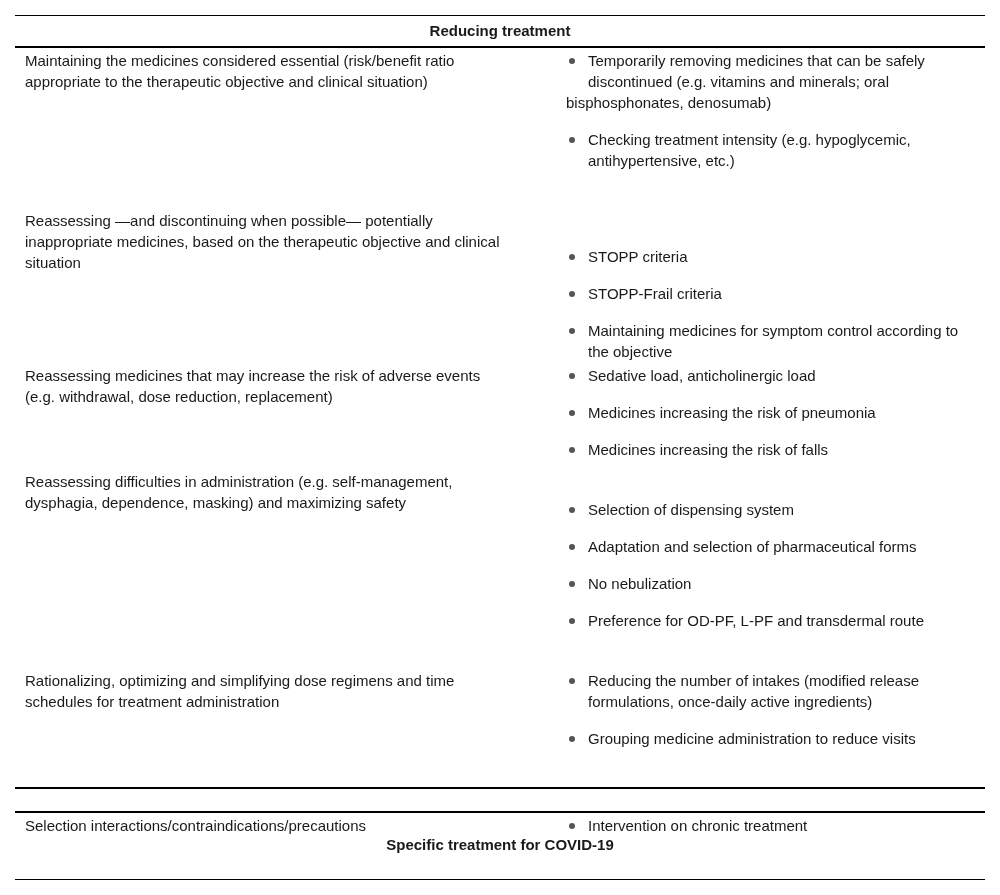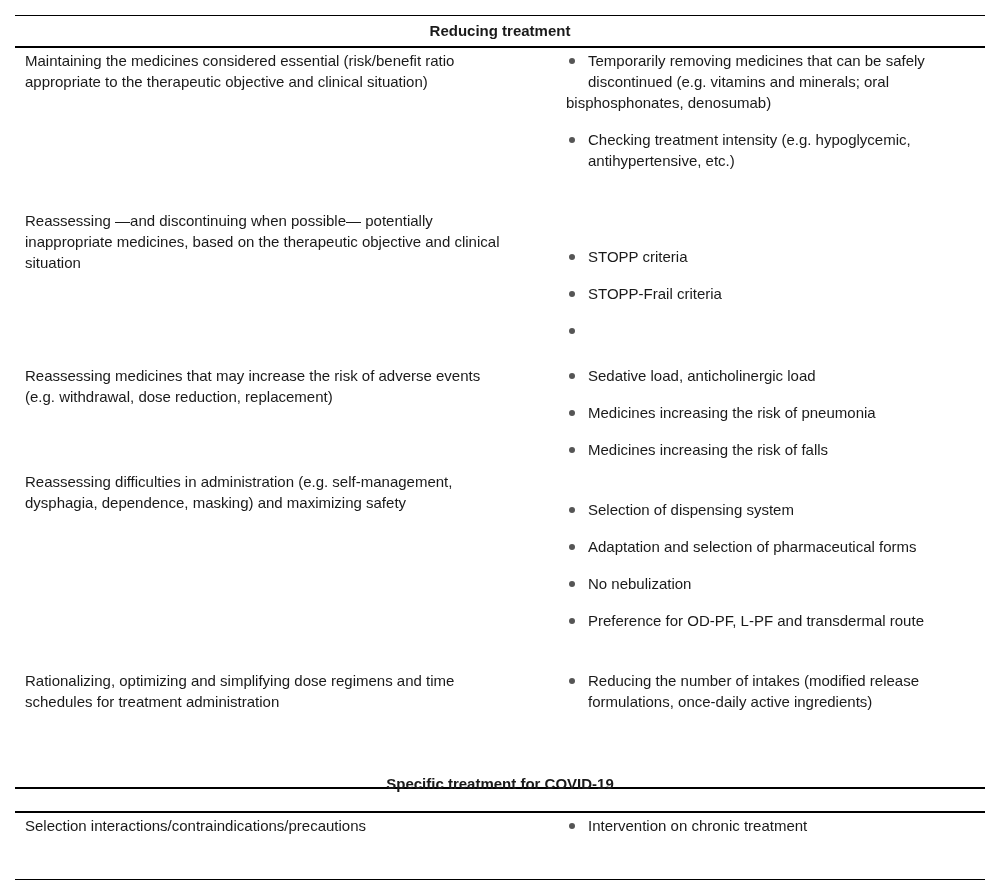--- a/index.html
+++ b/index.html
@@ -41,20 +41,21 @@
     <div class="bullet-item">
       <span class="bullet"></span>
       <span>STOPP criteria</span>
     </div>
     <div class="bullet-item">
       <span class="bullet"></span>
       <span>STOPP-Frail criteria</span>
     </div>
     <div class="bullet-item">
       <span class="bullet"></span>
+      <span>Maintaining medicines for symptom control according to the objective</span>
     </div>
   </div>
 
   <div class="left-cell" style="top:365px;">Reassessing medicines that may increase the risk of adverse events (e.g. withdrawal, dose reduction, replacement)</div>
   <div class="right-cell" style="top:365px;">
     <div class="bullet-item">
       <span class="bullet"></span>
       <span>Sedative load, anticholinergic load</span>
     </div>
     <div class="bullet-item">
@@ -86,24 +87,28 @@
       <span>Preference for OD-PF, L-PF and transdermal route</span>
     </div>
   </div>
 
   <div class="left-cell" style="top:670px;">Rationalizing, optimizing and simplifying dose regimens and time schedules for treatment administration</div>
   <div class="right-cell" style="top:670px;">
     <div class="bullet-item">
       <span class="bullet"></span>
       <span>Reducing the number of intakes (modified release formulations, once-daily active ingredients)</span>
     </div>
+    <div class="bullet-item">
+      <span class="bullet"></span>
+      <span>Grouping medicine administration to reduce visits</span>
+    </div>
   </div>
 
   <div class="rule thick" style="top:787px;"></div>
-  <div class="section-head" style="top:775px;">Specific treatment for COVID-19</div>
+  <div class="section-head" style="top:836px;">Specific treatment for COVID-19</div>
   <div class="rule thick" style="top:811px;"></div>
 
   <div class="left-cell" style="top:815px;">Selection interactions/contraindications/precautions</div>
   <div class="right-cell" style="top:815px;">
     <div class="bullet-item">
       <span class="bullet"></span>
       <span>Intervention on chronic treatment</span>
     </div>
   </div>
 

